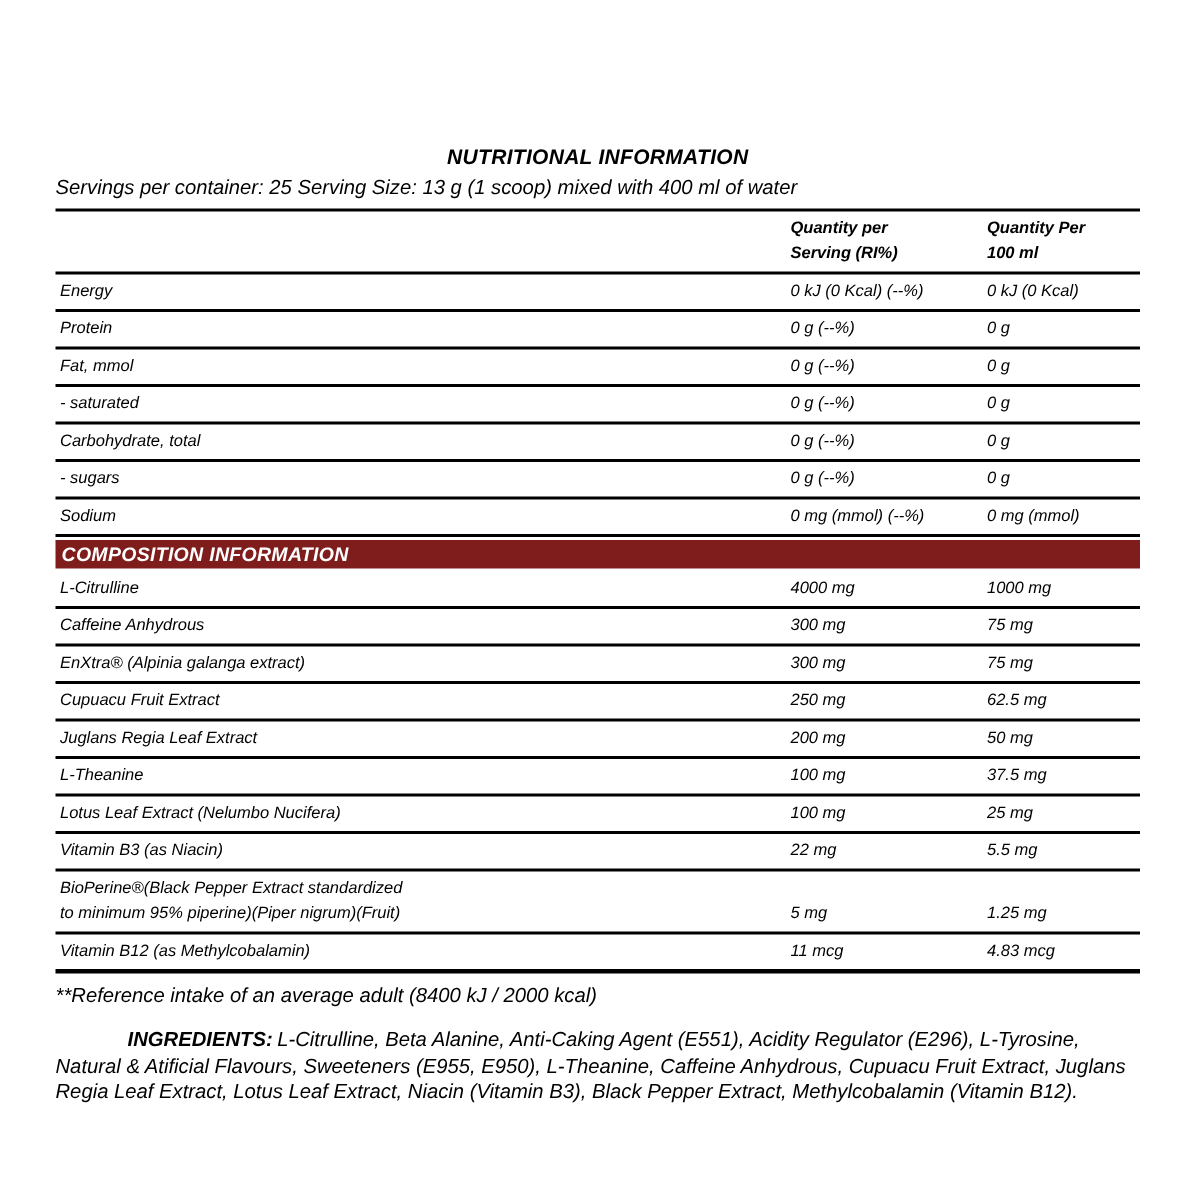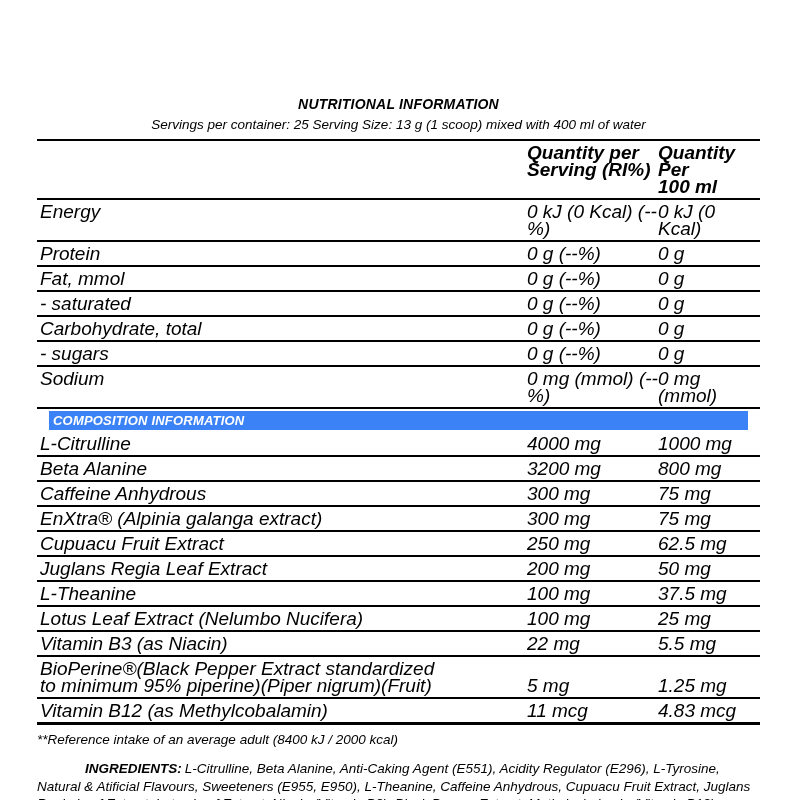--- a/index.html
+++ b/index.html
@@ -19,48 +19,48 @@
     font-style: italic;
   }
   .title {
     font-size: 14px;
     font-weight: bold;
     text-align: center;
     letter-spacing: 0.2px;
   }
   .subtitle {
     font-size: 13.5px;
-    text-align: center;
+    text-align: left;
     margin-top: 5px;
   }
   .tbl {
     margin-top: 7px;
     border-top: 2px solid #000;
   }
   .row {
     display: grid;
     grid-template-columns: 487px 131px 102px;
     border-bottom: 2px solid #000;
     padding: 3px 0 3px 3px;
-    font-size: 19px;
+    font-size: 11px;
     line-height: 17px;
     align-items: start;
   }
   .row.hdr { font-weight: bold; }
   .row.hdr .val, .row .name.multiline, .row.hdr .hdr-cell { white-space: pre-line; }
   .row.bottom-align { align-items: end; }
   .row.last { border-bottom: 3px solid #000; }
   .section-bar {
-    background: #3b82f6;
+    background: #7f1d1d;
     color: #ffffff;
     font-weight: bold;
     font-size: 13px;
     line-height: 15px;
     padding: 2px 0 2px 4px;
-    margin: 2px 12px;
+    margin: 2px 0;
     letter-spacing: 0.2px;
   }
   .footnote {
     margin-top: 7px;
     font-size: 13.5px;
   }
   .ingredients {
     margin-top: 13px;
     font-size: 13.5px;
     line-height: 17.5px;
@@ -122,25 +122,20 @@
     </div>
 
     <div class="section-bar">COMPOSITION INFORMATION</div>
 
     <div class="row">
       <div class="name">L-Citrulline</div>
       <div class="val">4000 mg</div>
       <div class="val">1000 mg</div>
     </div>
     <div class="row">
-      <div class="name">Beta Alanine</div>
-      <div class="val">3200 mg</div>
-      <div class="val">800 mg</div>
-    </div>
-    <div class="row">
       <div class="name">Caffeine Anhydrous</div>
       <div class="val">300 mg</div>
       <div class="val">75 mg</div>
     </div>
     <div class="row">
       <div class="name">EnXtra® (Alpinia galanga extract)</div>
       <div class="val">300 mg</div>
       <div class="val">75 mg</div>
     </div>
     <div class="row">

